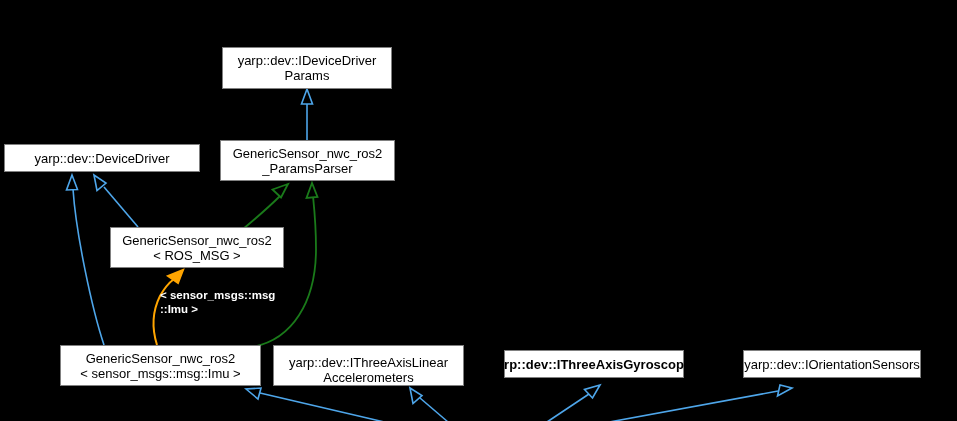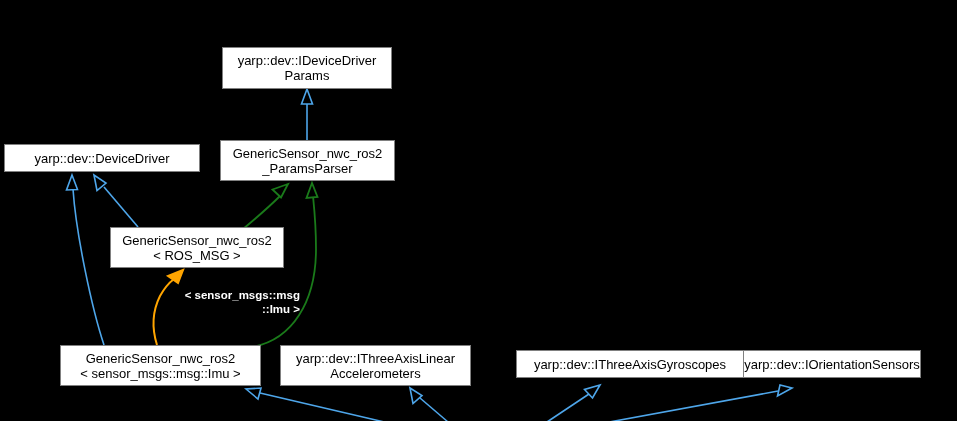--- a/index.html
+++ b/index.html
@@ -41,21 +41,21 @@
   .node.current {
     background: #b0b0b0;
     border: 1px solid #606060;
   }
   .edge-label {
     position: absolute;
     color: #ffffff;
     font-size: 11.5px;
     line-height: 14px;
     font-weight: bold;
-    text-align: right;
+    text-align: left;
     white-space: pre;
     z-index: 4;
   }
 </style>
 </head>
 <body>
 
 <div id="diagram">
 
   <svg id="edges" viewBox="0 0 957 421" width="957" height="421" xmlns="http://www.w3.org/2000/svg">
@@ -129,26 +129,26 @@
   <div class="node" style="left:110px; top:183px; width:174px; height:41px;">
     <span>GenericSensor_nwc_ros2
 &lt; ROS_MSG &gt;</span>
   </div>
 
   <div class="node" style="left:60px; top:301px; width:201px; height:41px;">
     <span>GenericSensor_nwc_ros2
 &lt; sensor_msgs::msg::Imu &gt;</span>
   </div>
 
-  <div class="node" style="left:280px; top:301px; width:191px; height:41px;">
+  <div class="node" style="left:273px; top:301px; width:191px; height:41px;align-items:flex-end;">
     <span>yarp::dev::IThreeAxisLinear
 Accelerometers</span>
   </div>
 
-  <div class="node" style="left:516px; top:306px; width:228px; height:28px;">
+  <div class="node" style="left:504px; top:306px; width:180px; height:28px;font-weight:bold;">
     <span>yarp::dev::IThreeAxisGyroscopes</span>
   </div>
 
   <div class="node" style="left:743px; top:306px; width:178px; height:28px;">
     <span>yarp::dev::IOrientationSensors</span>
   </div>
 
   <div class="node current" style="left:440px; top:390px; width:100px; height:26px;">
     <span>Imu_nwc_ros2</span>
   </div>

